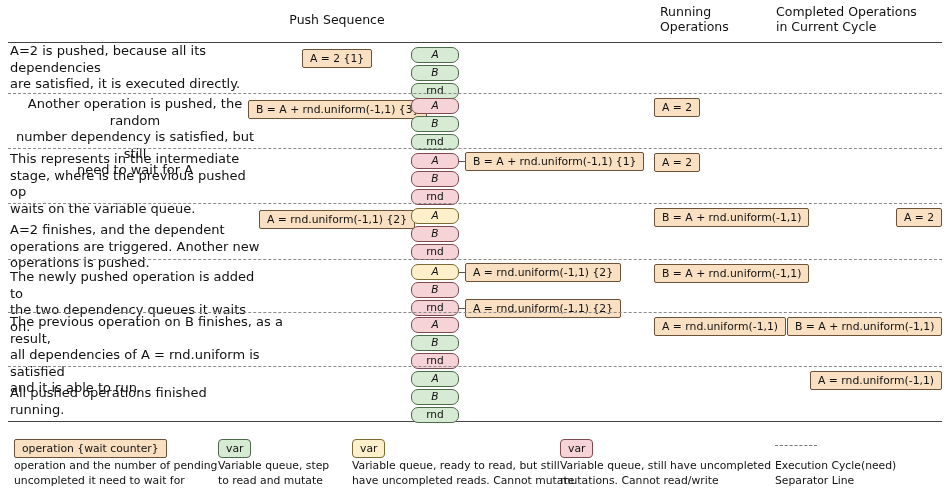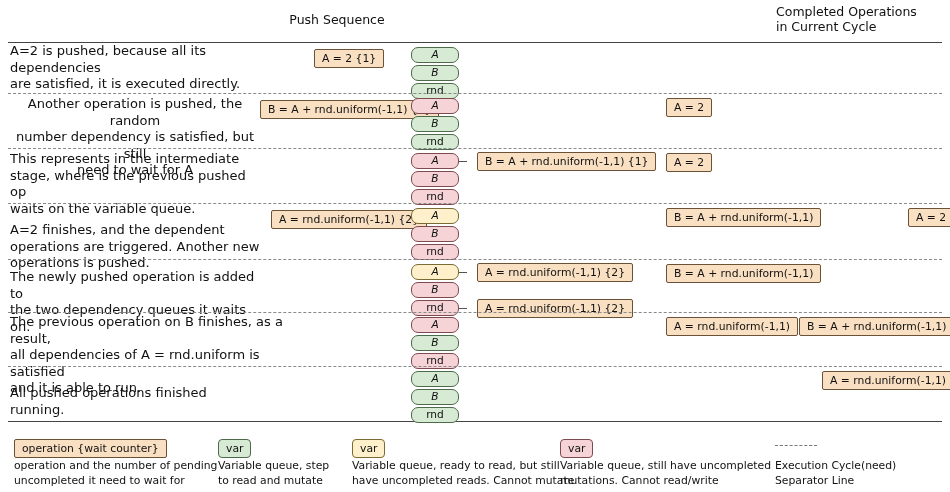--- a/index.html
+++ b/index.html
@@ -35,21 +35,21 @@
     font-size:13px;line-height:16.5px;color:#111;
     white-space:pre-line;
   }
 
   
   .opbox{
     position:absolute;box-sizing:border-box;
     background:#fae0c3;border:1.1px solid #6b5236;
     border-radius:2px;
     font-size:10.8px;line-height:14px;padding:1.5px 7px;
-    color:#111;white-space:nowrap;text-align:center;margin-left:12px;
+    color:#111;white-space:nowrap;text-align:center;
   }
 
   
   .pill{
     position:absolute;box-sizing:border-box;
     width:48px;height:16px;border-radius:7px;
     border:1.1px solid #555;
     font-size:10.6px;line-height:13.5px;text-align:center;
     color:#111;font-style:italic;
   }
@@ -75,20 +75,22 @@
   .legend-chip.pink{background:#f5d3d7;border-color:#7d4a50;}
   .legend-dash{position:absolute;width:42px;height:0;
                border-top:1.6px dashed #777;}
 </style>
 </head>
 <body>
 
 <div id="stage">
 
   <div class="col-head c-push">Push Sequence</div>
+  <div class="col-head c-run">Running
+Operations</div>
   <div class="col-head c-done">Completed Operations
 in Current Cycle</div>
 
   <div class="rule top"></div>
   <div class="rule bottom"></div>
 
   <div id="rows-layer">
       <div class="desc" style="top: 43px;">A=2 is pushed, because all its dependencies
 are satisfied, it is executed directly.</div>
       <div class="opbox" style="top: 49px; left: 302px;">A = 2 {1}</div>

